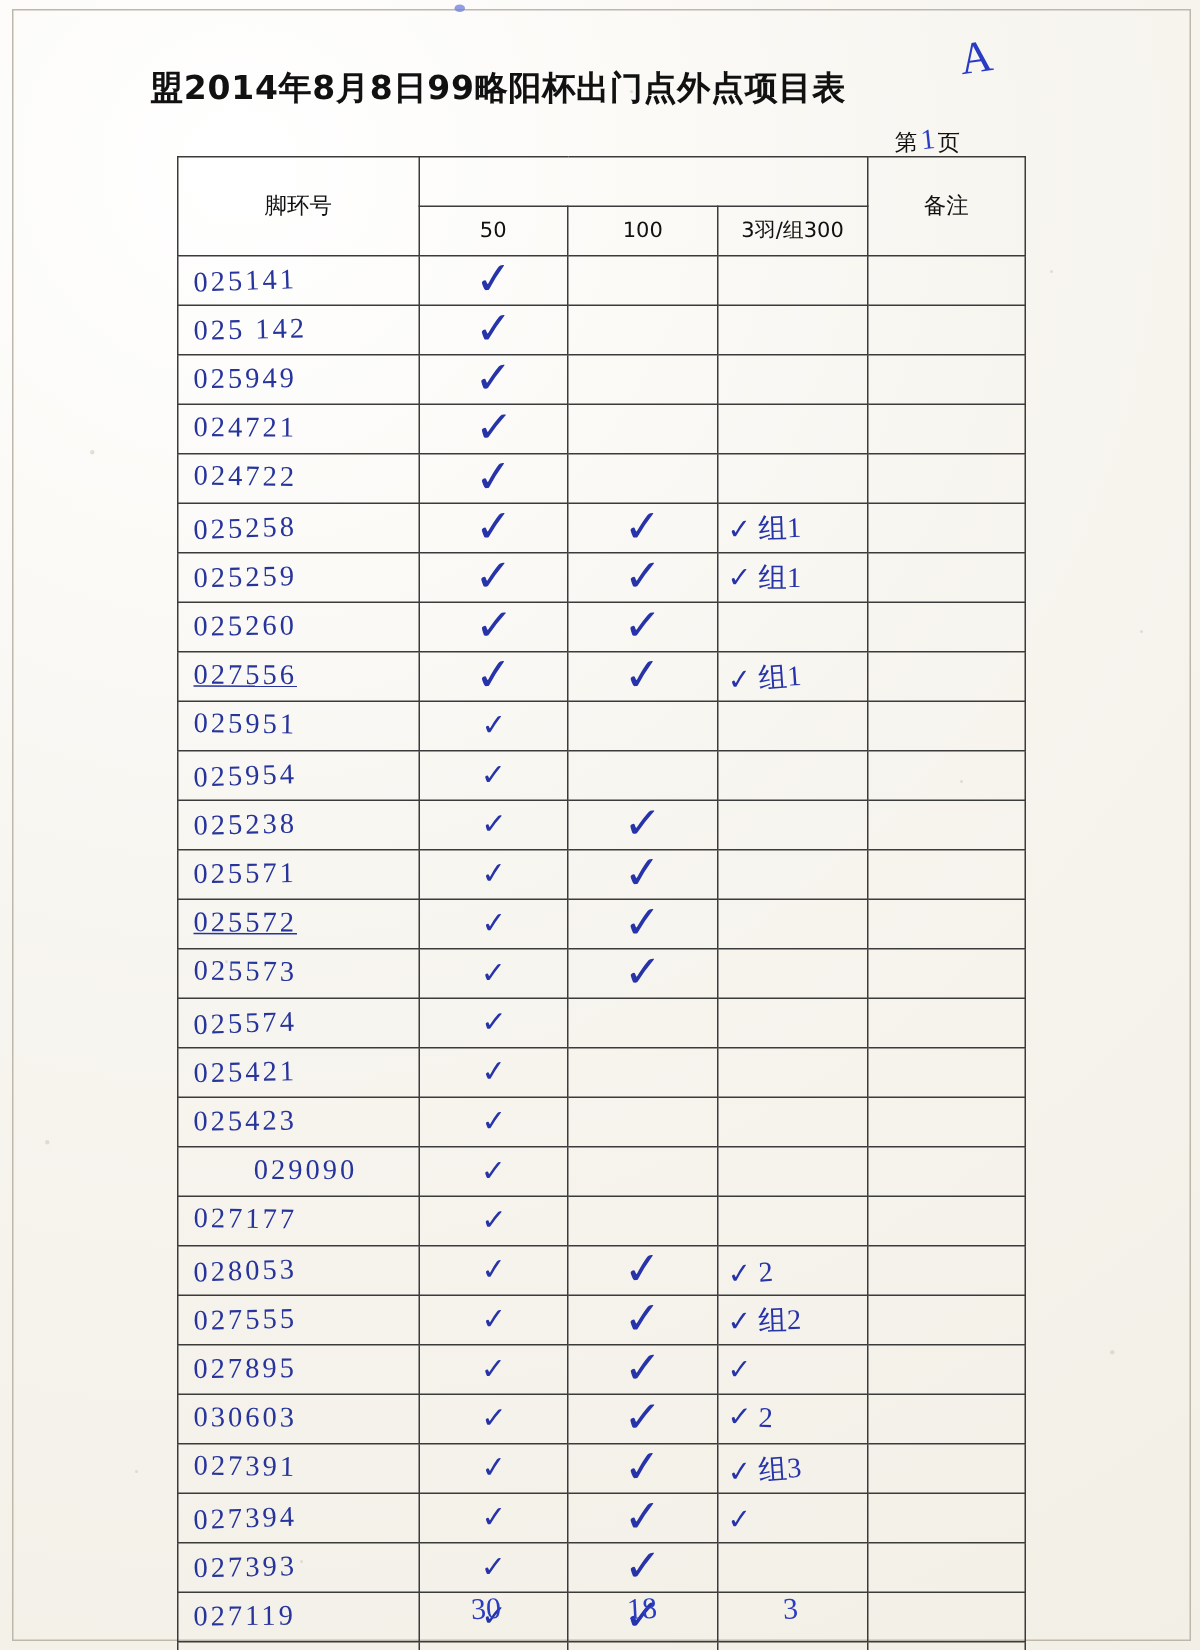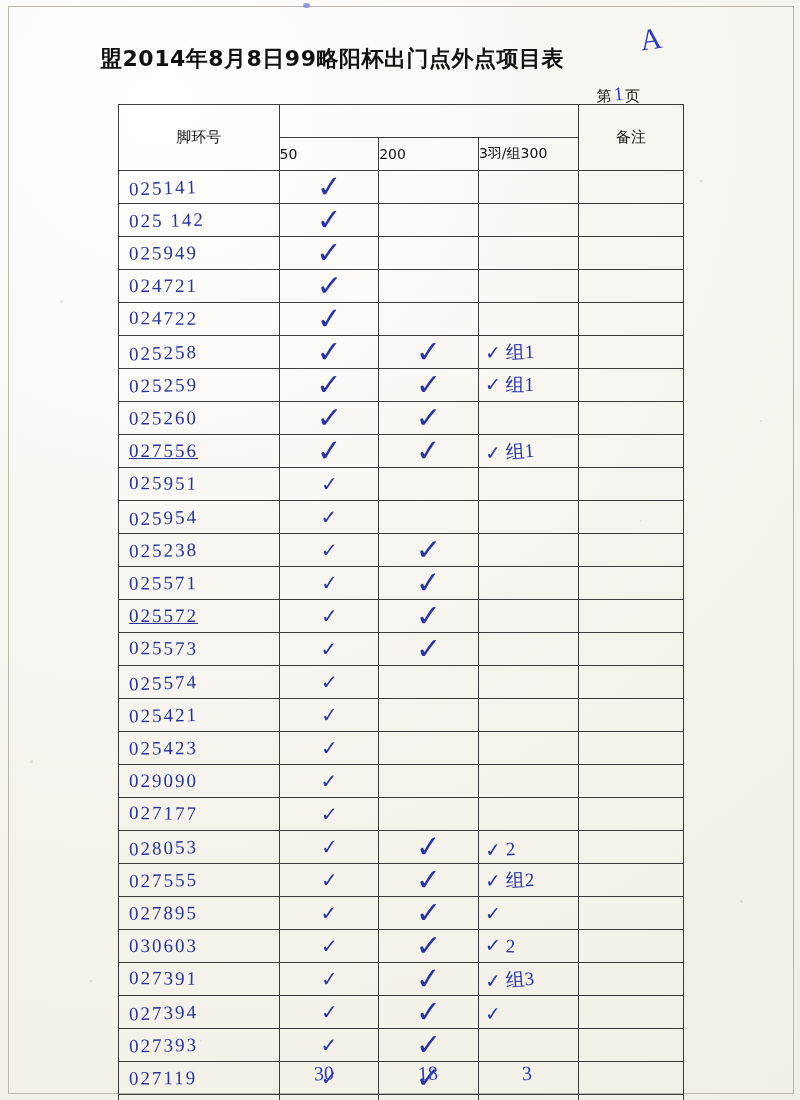--- a/index.html
+++ b/index.html
@@ -70,21 +70,21 @@
   .c-100{width:110px;}
   .c-300{width:110px;}
   .c-note{width:118px;}
 
   .hdr{
     text-align:center;
     font-family:"DejaVu Sans", sans-serif;
     font-size:15px;color:#111;
   }
   .hdr-sub{
-    text-align:left;
+    text-align:center;
     font-family:"DejaVu Sans", sans-serif;
     font-size:14px;color:#111;
     height:26px;
   }
   .hdr-ring{height:58px;}
   .hdr-note{height:58px;}
 
   
   .hw{
     font-family:"Liberation Serif", serif;
@@ -161,21 +161,21 @@
 
 <table class="sheet">
   <tbody>
       <tr>
     <td class="c-ring hdr hdr-ring" rowspan="2">脚环号</td>
     <td class="hdr" colspan="3"></td>
     <td class="c-note hdr hdr-note" rowspan="2">备注</td>
   </tr>
   <tr>
     <td class="c-50 hdr-sub">50</td>
-    <td class="c-100 hdr-sub">200</td>
+    <td class="c-100 hdr-sub">100</td>
     <td class="c-300 hdr-sub">3羽/组300</td>
   </tr>
   </tbody>
     <tbody id="rows-body">
       <tr>
         <td class="c-ring ringcell">
           <span class="hw ring" style="transform: rotate(-2deg);">025141</span>
         </td>
         <td class="c-50">
           <span class="mark big" style="transform: rotate(-4deg);">✓</span>
@@ -474,21 +474,21 @@
         </td>
         <td class="c-300">
           <span class="note-hw" style="transform: rotate(-2deg);"></span>
         </td>
         <td class="c-note">
           <span class="note-hw"></span>
         </td>
       </tr>
       <tr>
         <td class="c-ring ringcell">
-          <span class="hw ring" style="transform: rotate(0.1deg);">029090</span>
+          <span class="hw ring" style="transform: rotate(0.1deg); text-align: center;">029090</span>
         </td>
         <td class="c-50">
           <span class="mark sm" style="transform: rotate(0deg);">✓</span>
         </td>
         <td class="c-100">
           <span class="mark big" style="transform: rotate(0deg);"></span>
         </td>
         <td class="c-300">
           <span class="note-hw" style="transform: rotate(0deg);"></span>
         </td>

